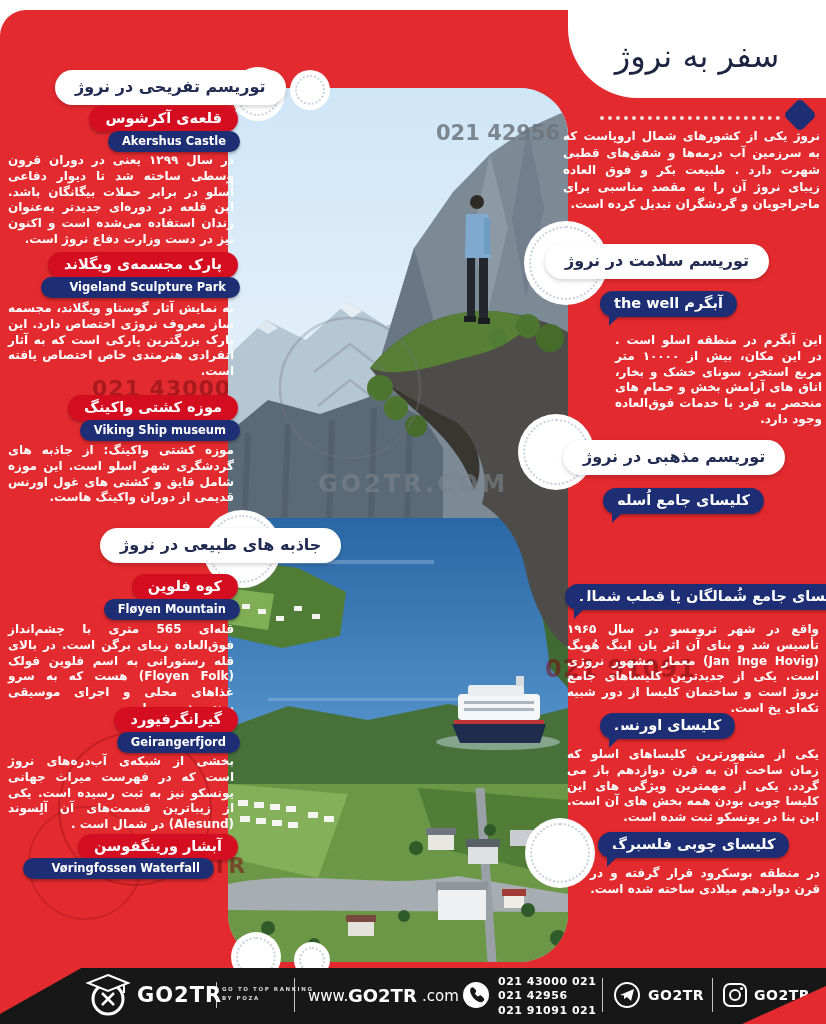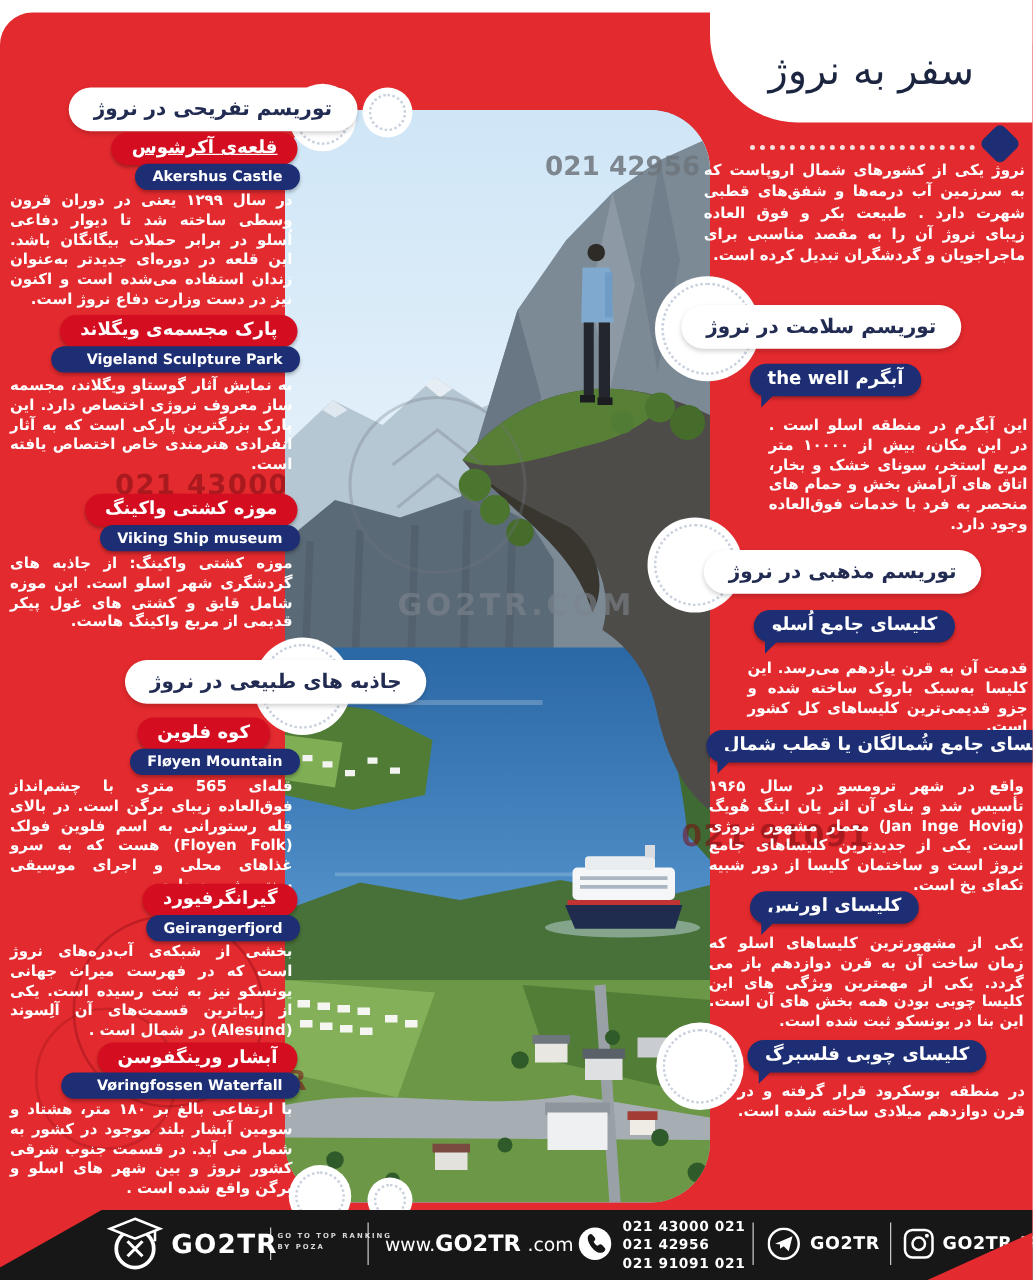--- a/index.html
+++ b/index.html
@@ -211,58 +211,56 @@
   <div class="diamond"></div>
 
   <p class="btxt intro" style="left:563px;top:128px;width:257px;">نروژ یکی از کشورهای شمال اروپاست که به سرزمین آب درمه‌ها و شفق‌های قطبی شهرت دارد . طبیعت بکر و فوق العاده زیبای نروژ آن را به مقصد مناسبی برای ماجراجویان و گردشگران تبدیل کرده است.</p>
 
   <div class="pill-white" style="left:545px;top:244px;">توریسم سلامت در نروژ</div>
   <div class="pill-navy tail" style="left:600px;top:291px;">آبگرم the well</div>
   <p class="btxt" style="left:615px;top:333px;width:207px;">این آبگرم در منطقه اسلو است . در این مکان، بیش از ۱۰۰۰۰ متر مربع استخر، سونای خشک و بخار، اتاق های آرامش بخش و حمام های منحصر به فرد با خدمات فوق‌العاده وجود دارد.</p>
 
   <div class="pill-white" style="left:563px;top:440px;">توریسم مذهبی در نروژ</div>
   <div class="pill-navy tail" style="left:603px;top:488px;">کلیسای جامع اُسلو</div>
-  <p class="btxt" style="left:598px;top:527px;width:224px;">قدمت آن به قرن یازدهم می‌رسد. این کلیسا به‌سبک باروک ساخته شده و جزو قدیمی‌ترین کلیساهای کل کشور است.</p>
 
   <div class="pill-navy tail" style="left:565px;top:584px;">کلیسای جامع شُمالگان یا قطب شمال</div>
   <p class="btxt" style="left:567px;top:622px;width:252px;">واقع در شهر ترومسو در سال ۱۹۶۵ تأسیس شد و بنای آن اثر یان اینگ هُویگ (Jan Inge Hovig) معمار مشهور نروژی است. یکی از جدیدترین کلیساهای جامع نروژ است و ساختمان کلیسا از دور شبیه تکه‌ای یخ است.</p>
 
   <div class="pill-navy tail" style="left:600px;top:713px;">کلیسای اورنس</div>
   <p class="btxt" style="left:567px;top:747px;width:252px;">یکی از مشهورترین کلیساهای اسلو که زمان ساخت آن به قرن دوازدهم باز می گردد. یکی از مهمترین ویژگی های این کلیسا چوبی بودن همه بخش های آن است. این بنا در یونسکو ثبت شده است.</p>
 
   <div class="pill-navy tail" style="left:598px;top:832px;">کلیسای چوبی فلسبرگ</div>
   <p class="btxt" style="left:590px;top:866px;width:230px;">در منطقه بوسکرود قرار گرفته و در قرن دوازدهم میلادی ساخته شده است.</p>
 
   <div class="pill-white" style="left:55px;top:70px;">توریسم تفریحی در نروژ</div>
 
-  <div class="pill-red" style="right:588px;top:106px;text-decoration:underline;">قلعه‌ی آکرشوس</div>
+  <div class="pill-red" style="right:588px;top:106px;">قلعه‌ی آکرشوس</div>
   <div class="pill-navy pill-navy-en" style="right:586px;top:131px;">Akershus Castle</div>
   <p class="btxt" style="left:8px;top:153px;width:226px;">در سال ۱۲۹۹ یعنی در دوران قرون وسطی ساخته شد تا دیوار دفاعی اُسلو در برابر حملات بیگانگان باشد. این قلعه در دوره‌ای جدیدتر به‌عنوان زندان استفاده می‌شده است و اکنون نیز در دست وزارت دفاع نروژ است.</p>
 
   <div class="pill-red" style="right:588px;top:252px;">پارک مجسمه‌ی ویگلاند</div>
   <div class="pill-navy pill-navy-en" style="right:586px;top:277px;padding-left:28px;">Vigeland Sculpture Park</div>
   <p class="btxt" style="left:8px;top:301px;width:226px;">به نمایش آثار گوستاو ویگلاند، مجسمه ساز معروف نروژی اختصاص دارد. این پارک بزرگترین پارکی است که به آثار انفرادی هنرمندی خاص اختصاص یافته است.</p>
 
   <div class="pill-red" style="right:588px;top:395px;">موزه کشتی واکینگ</div>
   <div class="pill-navy pill-navy-en" style="right:586px;top:420px;">Viking Ship museum</div>
-  <p class="btxt" style="left:8px;top:443px;width:226px;">موزه کشتی واکینگ: از جاذبه های گردشگری شهر اسلو است. این موزه شامل قایق و کشتی های غول پیکر قدیمی از مربع واکینگ هاست.</p>
+  <p class="btxt" style="left:8px;top:443px;width:226px;">موزه کشتی واکینگ: از جاذبه های گردشگری شهر اسلو است. این موزه شامل قایق و کشتی های غول اورنس قدیمی از دوران واکینگ هاست.</p>
 
   <div class="pill-white" style="left:100px;top:528px;">جاذبه های طبیعی در نروژ</div>
 
-  <div class="pill-red" style="right:610px;top:574px;">کوه فلوین</div>
+  <div class="pill-red" style="right:588px;top:574px;">کوه فلوین</div>
   <div class="pill-navy pill-navy-en" style="right:586px;top:599px;">Fløyen Mountain</div>
   <p class="btxt" style="left:8px;top:622px;width:226px;">قله‌ای 565 متری با چشم‌انداز فوق‌العاده زیبای برگن است. در بالای قله رستورانی به اسم فلوین فولک (Floyen Folk) هست که به سرو غذاهای محلی و اجرای موسیقی سنتی شهرت دارد.</p>
 
   <div class="pill-red" style="right:588px;top:707px;">گیرانگرفیورد</div>
   <div class="pill-navy pill-navy-en" style="right:586px;top:732px;margin-left:41px;">Geirangerfjord</div>
   <p class="btxt" style="left:8px;top:754px;width:226px;">بخشی از شبکه‌ی آب‌دره‌های نروژ است که در فهرست میراث جهانی یونسکو نیز به ثبت رسیده است. یکی از زیباترین قسمت‌های آن آلِسوند (Alesund) در شمال است .</p>
 
   <div class="pill-red" style="right:588px;top:834px;">آبشار ورینگفوسن</div>
-  <div class="pill-navy pill-navy-en" style="right:586px;top:858px;padding-left:29px;">Vøringfossen Waterfall</div>
-  <p class="btxt" style="left:8px;top:880px;width:226px;">با ارتفاعی بالغ بر ۱۸۰ متر، هشتاد و سومین آبشار بلند موجود در کشور به شمار می آید. در قسمت جنوب شرقی کشور نروژ و بین شهر های اسلو و برگن واقع شده است .</p>
+  <div class="pill-navy pill-navy-en" style="right:612px;top:858px;padding-left:29px;">Vøringfossen Waterfall</div>
 
   <div class="footer">
     <svg class="icn" style="left:84px;top:5px;" width="48" height="46" viewBox="0 0 48 46">
       <circle cx="24" cy="26" r="15" fill="none" stroke="#ffffff" stroke-width="3"></circle>
       <path d="M30,20 L18,32 M18,20 L30,32" stroke="#ffffff" stroke-width="2.5"></path>
       <path d="M24,2 L44,10 L24,18 L4,10 Z" fill="#171717" stroke="#ffffff" stroke-width="2"></path>
       <path d="M40,11 L40,20" stroke="#ffffff" stroke-width="2"></path>
     </svg>
     <div class="item fbrand" style="left:137px;top:15px;">GO2TR</div>
     <div class="fvline" style="left:216px;top:14px;height:26px;"></div>

